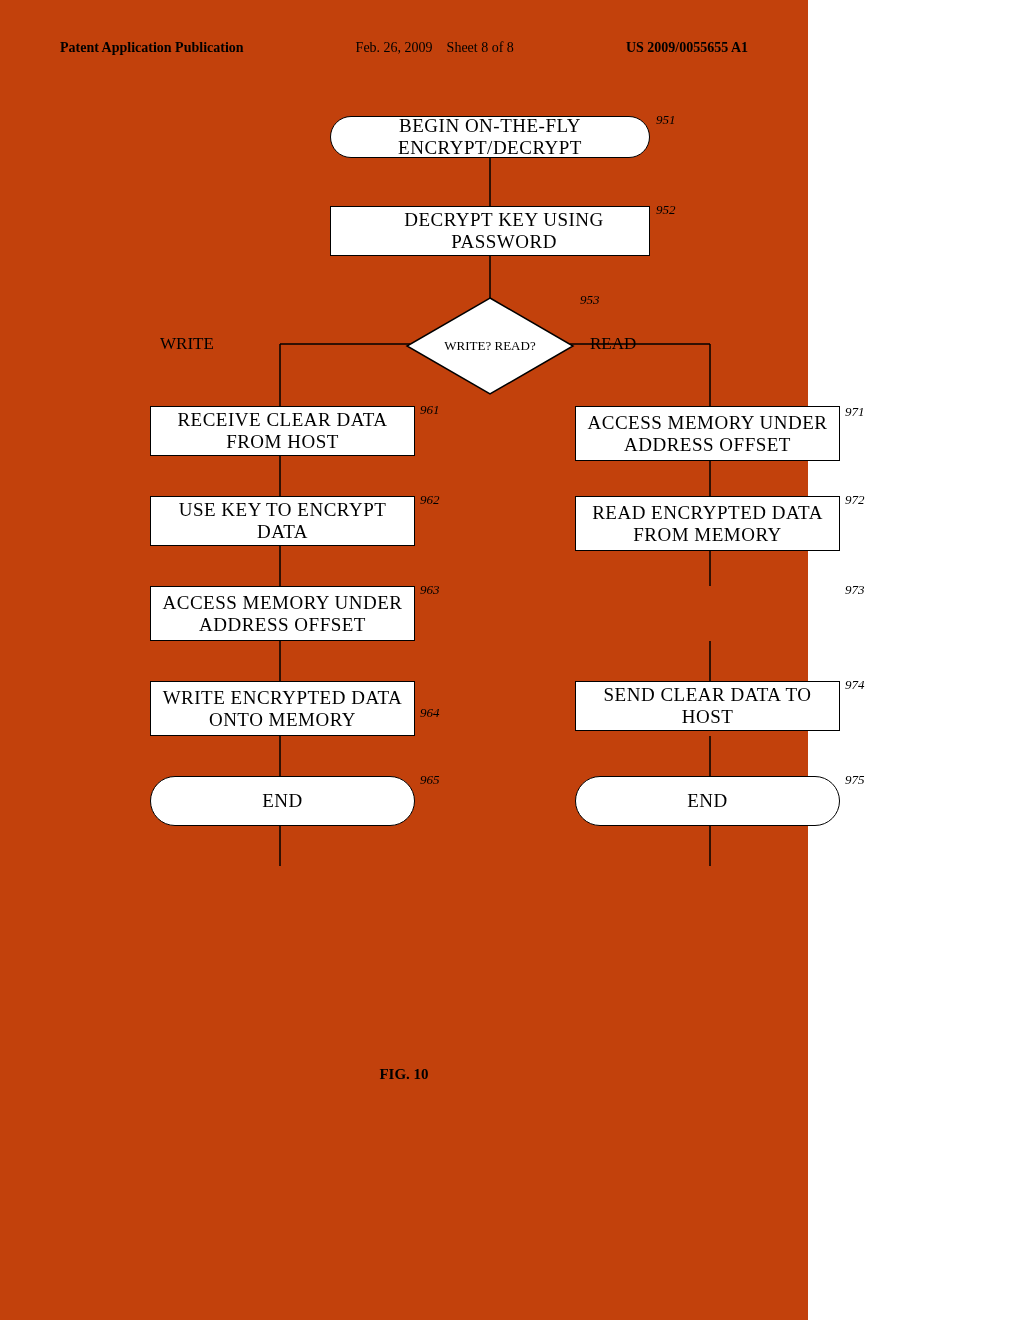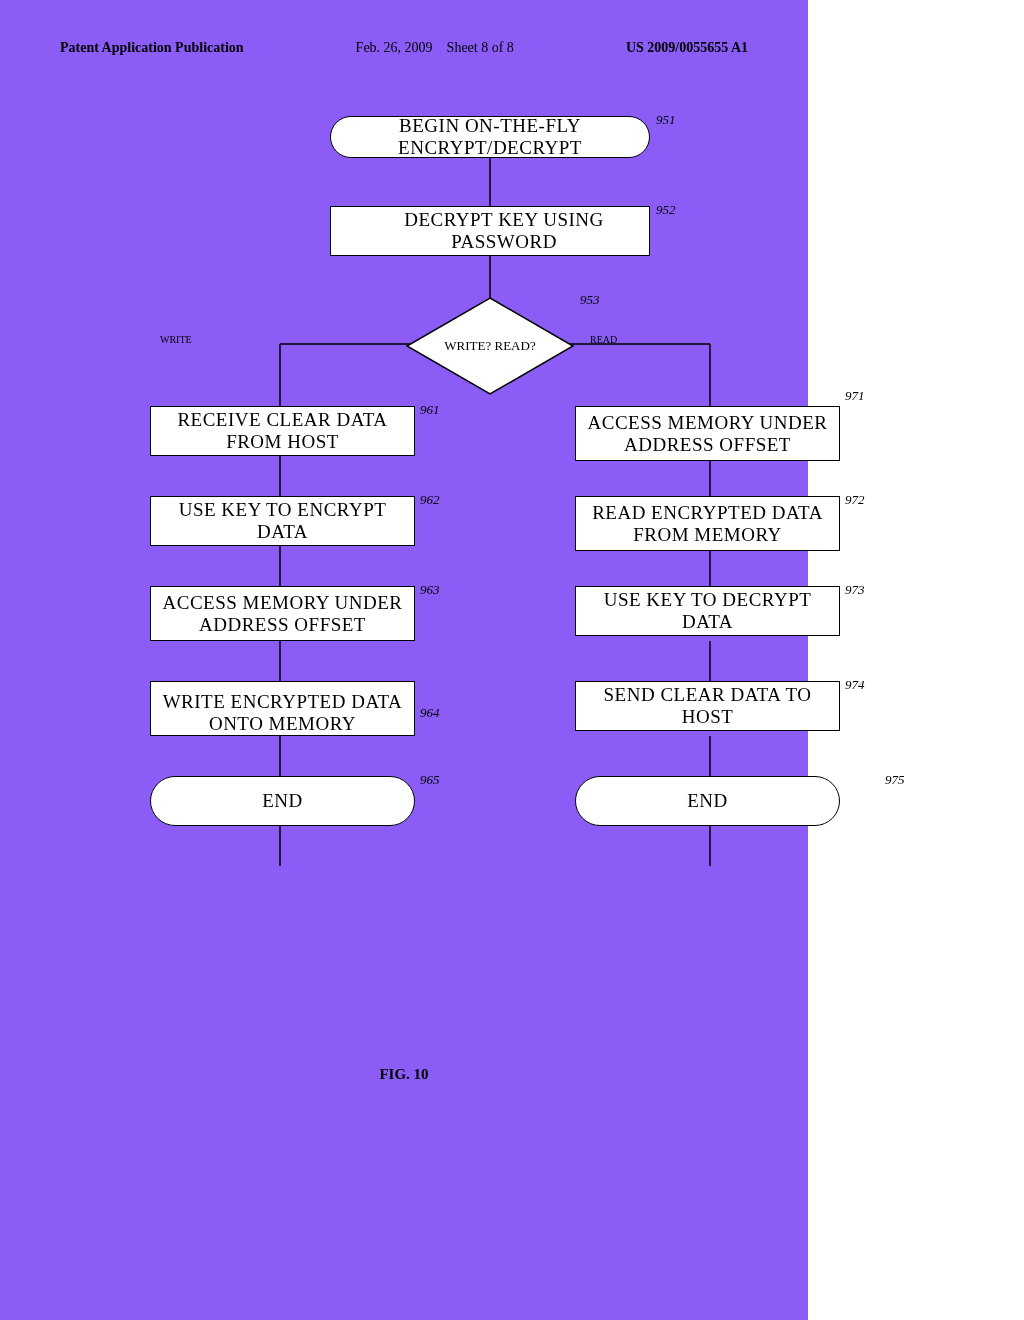--- a/index.html
+++ b/index.html
@@ -7,21 +7,21 @@
       background: #fff;
       font-family: 'Times New Roman', Times, serif;
       width: 1024px;
       min-height: 1320px;
       position: relative;
     }
 
     .page {
       width: 808px;
       min-height: 1320px;
-      background: #8b5cf6;
+      background: #c2410c;
       position: relative;
       padding: 40px 60px;
     }
 
     
     .header {
       display: flex;
       justify-content: space-between;
       align-items: flex-start;
       margin-bottom: 10px;
@@ -98,21 +98,21 @@
       position: absolute;
       top: 0; left: 0;
       width: 100%;
       height: 100%;
       pointer-events: none;
     }
 
     
     .branch-label {
       position: absolute;
-      font-size: 10px;
+      font-size: 17px;
     }
   </style>
 </head>
 <body>
 
 <div class="page">
 
   <div class="header">
     <div class="header-left">
       <span>Patent Application Publication</span>
@@ -202,66 +202,63 @@
       <span>962</span>
     </div>
 
     <div class="box rect" style="left:90px; top:490px; width:265px; height:55px;">
       <span>ACCESS MEMORY UNDER ADDRESS OFFSET</span>
     </div>
     <div class="step-num" style="left:360px; top:486px;">
       <span>963</span>
     </div>
 
-    <div class="box rect" style="left:90px; top:585px; width:265px; height:55px;align-items:flex-end;">
+    <div class="box rect" style="left:90px; top:585px; width:265px; height:55px;">
       <span>WRITE ENCRYPTED DATA ONTO MEMORY</span>
     </div>
     <div class="step-num" style="left:360px; top:581px;margin-top:28px;">
       <span>964</span>
     </div>
 
     <div class="box rounded" style="left:90px; top:680px; width:265px; height:50px; border-radius:25px;">
       <span>END</span>
     </div>
     <div class="step-num" style="left:360px; top:676px;">
       <span>965</span>
     </div>
 
     <div class="box rect" style="left:515px; top:310px; width:265px; height:55px;">
       <span>ACCESS MEMORY UNDER ADDRESS OFFSET</span>
     </div>
-    <div class="step-num" style="left:785px; top:292px;">
+    <div class="step-num" style="left:785px; top:308px;">
       <span>971</span>
     </div>
 
     <div class="box rect" style="left:515px; top:400px; width:265px; height:55px;">
       <span>READ ENCRYPTED DATA FROM MEMORY</span>
     </div>
     <div class="step-num" style="left:785px; top:396px;">
       <span>972</span>
     </div>
 
-    <div class="box rect" style="left:515px; top:490px; width:265px; height:50px;">
-      <span>USE KEY TO DECRYPT DATA</span>
-    </div>
     <div class="step-num" style="left:785px; top:486px;">
       <span>973</span>
     </div>
 
     <div class="box rect" style="left:515px; top:585px; width:265px; height:50px;">
       <span>SEND CLEAR DATA TO HOST</span>
     </div>
     <div class="step-num" style="left:785px; top:581px;">
       <span>974</span>
     </div>
 
     <div class="box rounded" style="left:515px; top:680px; width:265px; height:50px; border-radius:25px;">
       <span>END</span>
     </div>
-    <div class="step-num" style="left:785px; top:676px;margin-left:40px;">
+    <div class="step-num" style="left:785px; top:676px;">
       <span>975</span>
     </div>
 
   </div>
 
   <div class="fig-caption">
     <span>FIG. 10</span>
   </div>
 
 </div>

